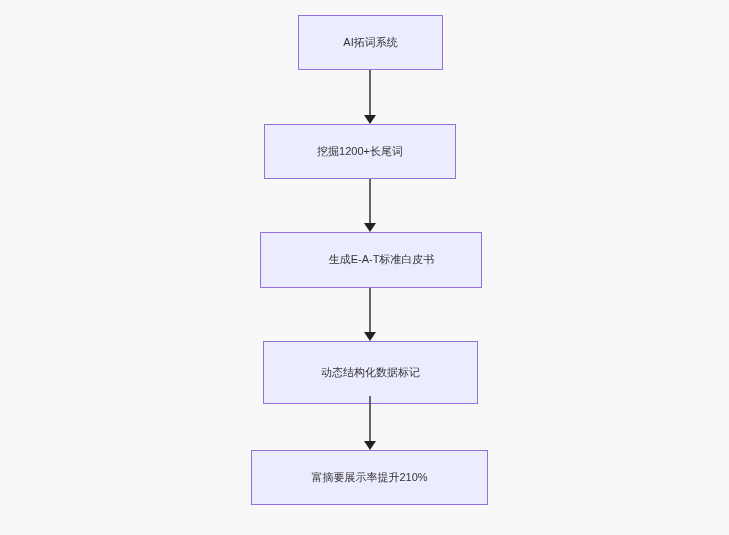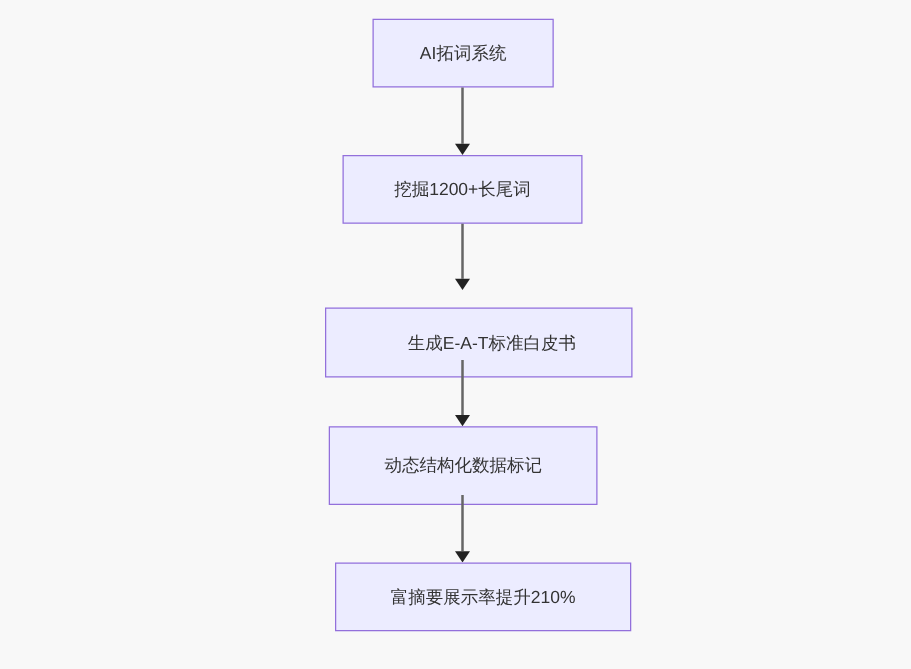--- a/index.html
+++ b/index.html
@@ -21,31 +21,31 @@
     position: absolute;
     box-sizing: border-box;
     background: var(--node-fill, #ececff);
     border: 1.4px solid var(--node-border, #9370db);
     display: flex;
     align-items: center;
     justify-content: center;
   }
   .flow-node .node-label {
     color: var(--node-text, #333333);
-    font-size: 14px;
+    font-size: 11px;
     line-height: 1.2;
     white-space: nowrap;
     text-align: center;
   }
   
   .node-a { left: 298px; top: 15px;  width: 145px; height: 55px; }
-  .node-b { left: 274px; top: 124px; width: 192px; height: 55px; }
-  .node-c { left: 260px; top: 246px; width: 246px; height: 56px; padding-left: 21px; }
+  .node-b { left: 264px; top: 124px; width: 192px; height: 55px; }
+  .node-c { left: 260px; top: 232px; width: 222px; height: 56px; padding-left: 21px; }
   .node-d { left: 263px; top: 341px; width: 215px; height: 63px; }
-  .node-e { left: 251px; top: 450px; width: 237px; height: 55px; margin-left: 17px; }
+  .node-e { left: 251px; top: 450px; width: 237px; height: 55px; }
 
   .edge-line {
     position: absolute;
     left: 369px;
     width: 2px;
     background: var(--edge-line, #666666);
   }
   .edge-line.e1 { top: 70px;  height: 45px; }
   .edge-line.e2 { top: 179px; height: 44px; }
   .edge-line.e3 { top: 288px; height: 44px; }

